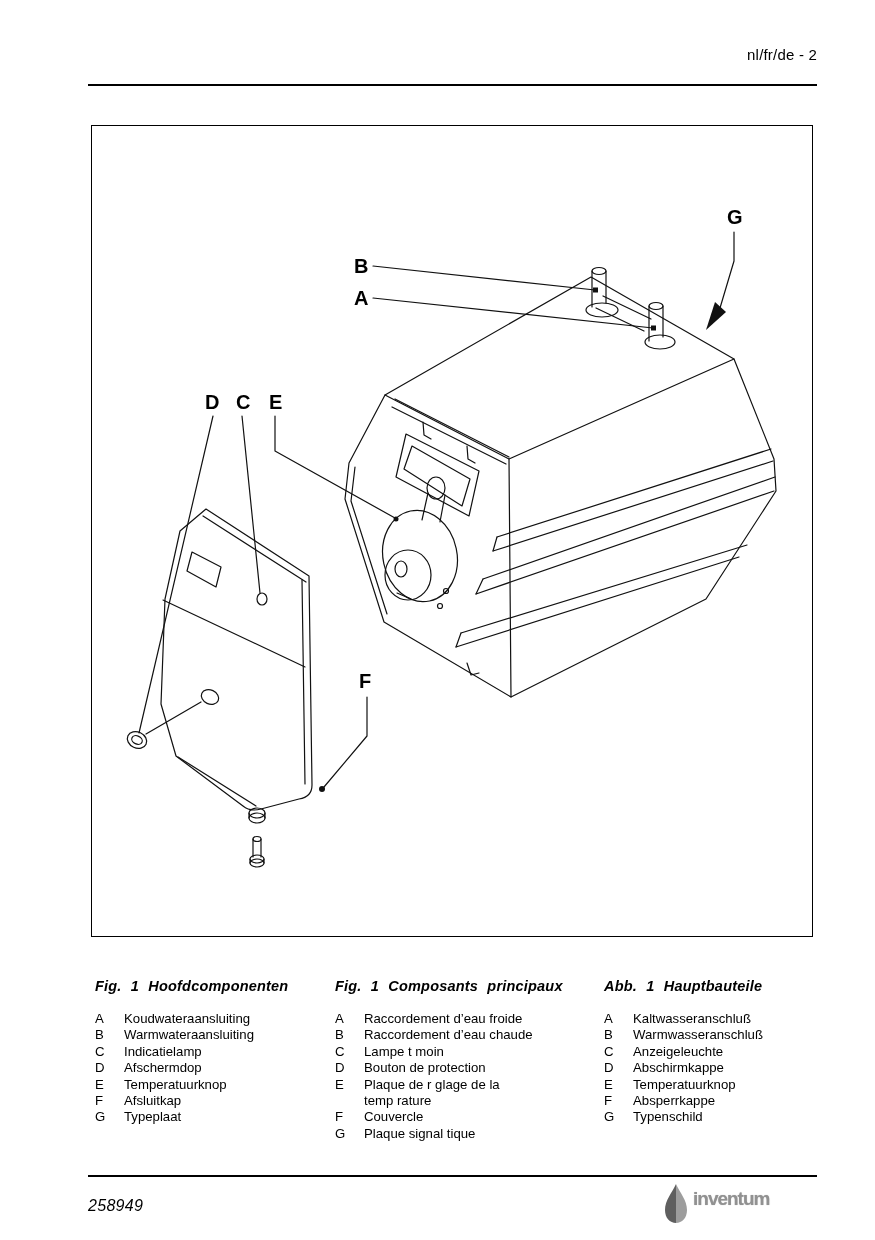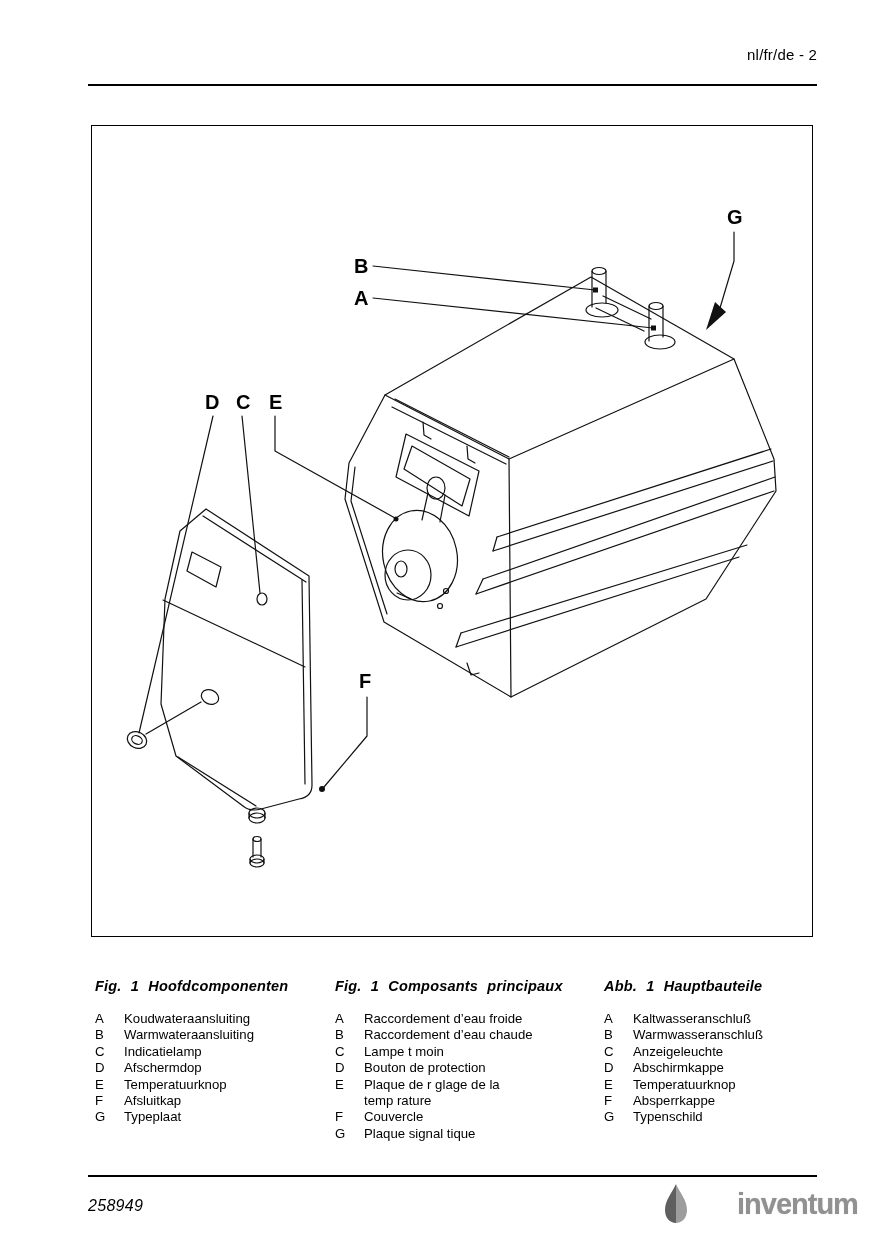--- a/index.html
+++ b/index.html
@@ -52,24 +52,23 @@
   
   .doc-number{
     position:absolute;left:88px;top:1197px;font-size:16px;letter-spacing:.3px;font-style:italic;
   }
   .logo{
     position:absolute;left:662px;top:1182px;width:158px;height:44px;
   }
   .logo .drop{position:absolute;left:0;top:1px;}
   .brand-name{
     position:absolute;left:31px;top:6px;
-    font-size:29px;font-weight:bold;letter-spacing:-1px;
+    font-size:19px;font-weight:bold;letter-spacing:-1px;
     color:#919191;
     text-shadow:0 0 1px #b5b5b5;
-    margin-left:44px;
   }
 </style>
 </head>
 <body>
 
 <div class="page">
 
   <div class="page-ref">nl/fr/de - 2</div>
   <div class="rule top"></div>
 

